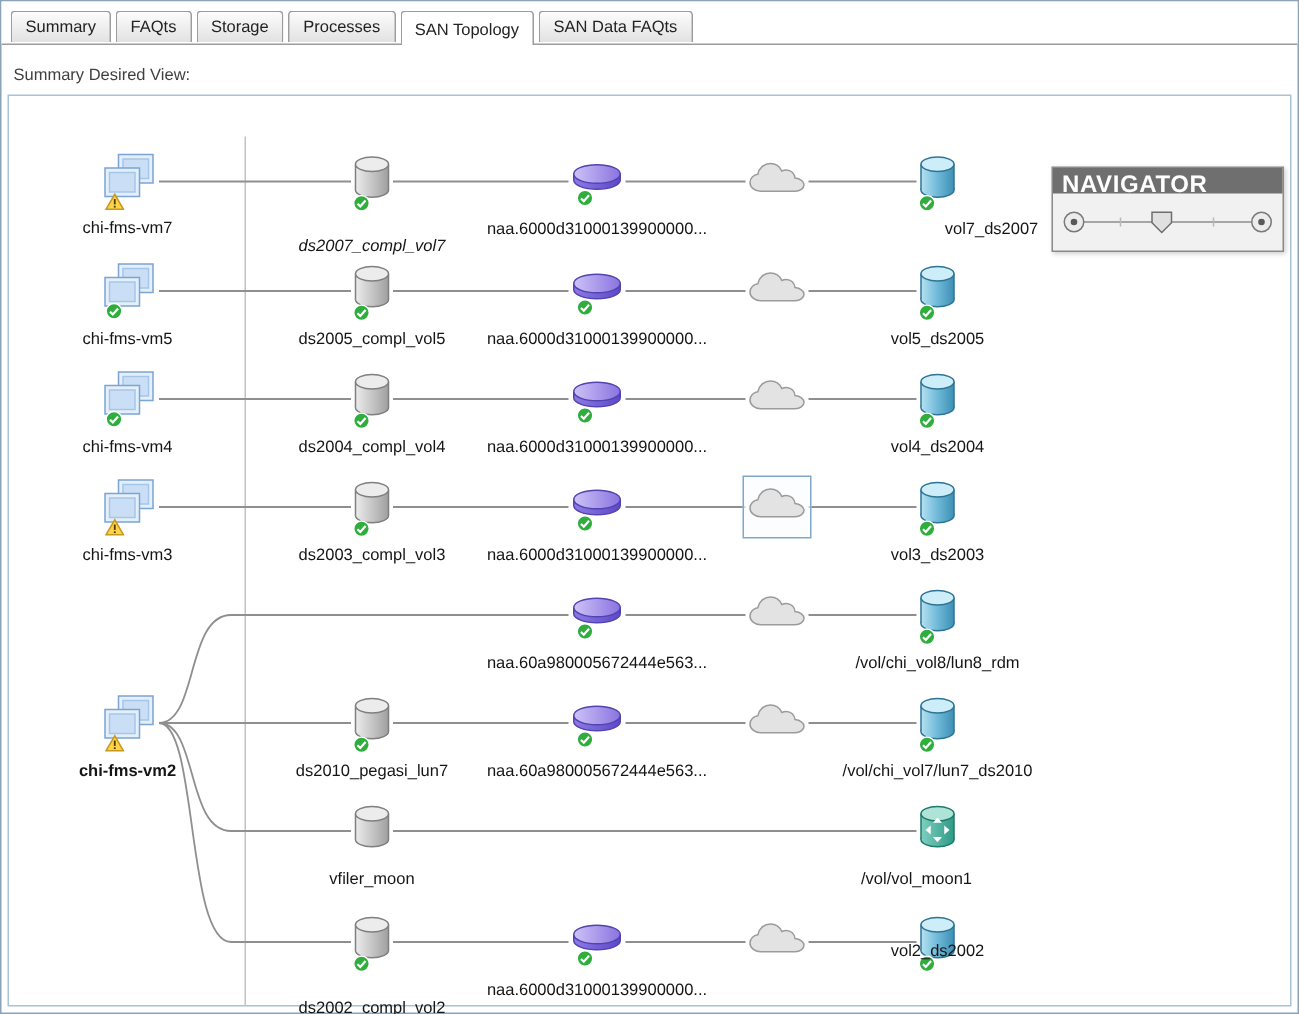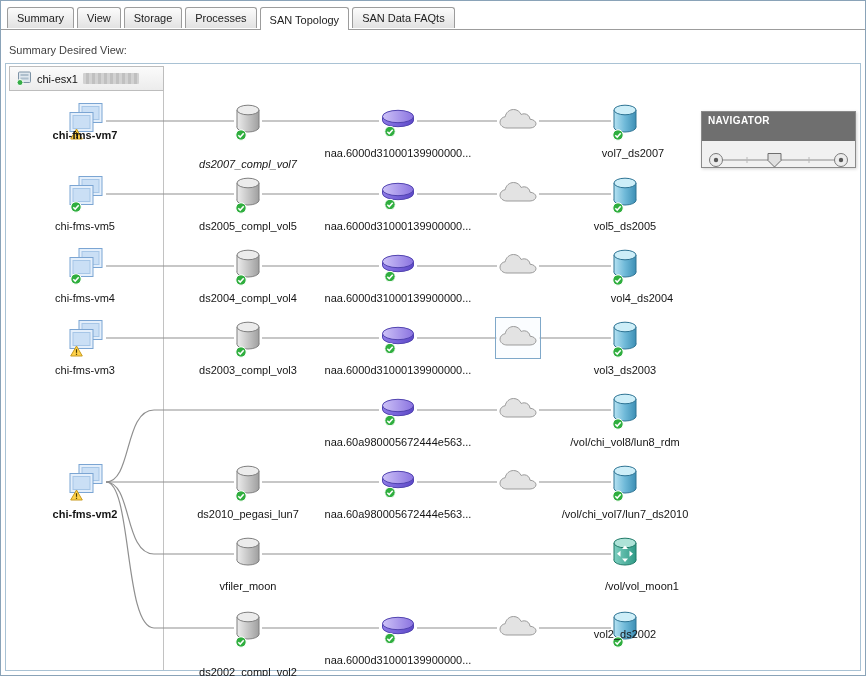--- a/index.html
+++ b/index.html
@@ -19,33 +19,33 @@
   .host-box{position:absolute;left:3px;top:2px;width:155px;height:25px;border:1px solid #bdbdbd;background:linear-gradient(#fbfbfb,#ececec);display:flex;align-items:center;gap:5px;padding:0 6px;font-size:11px;color:#111;z-index:5;}
   .redacted{display:inline-block;width:56px;height:11px;border-radius:1px;background:repeating-linear-gradient(90deg,#d2d2d2 0 3px,#c0c0c0 3px 6px);filter:blur(.4px);}
   .vline{position:absolute;left:157px;top:27px;bottom:0;border-left:1px solid #c2c2c2;}
   .edges{position:absolute;left:0;top:0;}
   .layer{position:absolute;inset:0;}
   .node-icon{position:absolute;transform:translate(-50%,-50%);}
   .badge{position:absolute;line-height:0;}
   .node-label{position:absolute;transform:translateX(-50%);font-size:11px;color:#151515;white-space:nowrap;}
   .sel-box{position:absolute;width:46px;height:42px;border:1px solid #7fa8c9;background:rgba(248,252,255,.6);}
   .navigator{position:absolute;left:695px;top:47px;width:155px;height:57px;border:1px solid #8a8a8a;background:#f1f1f1;box-shadow:1px 1px 3px rgba(0,0,0,.18);z-index:6;}
-  .nav-header{height:29px;background:#6f6f6f;color:#fff;font-size:10px;font-weight:bold;padding:3px 6px 0;letter-spacing:.4px;}
+  .nav-header{height:17px;background:#6f6f6f;color:#fff;font-size:16px;font-weight:bold;padding:3px 6px 0;letter-spacing:.4px;}
   .defs-svg{position:absolute;width:0;height:0;}
 </style>
 </head>
 <body>
 
 <div class="window">
 
   <div class="tabbar">
     <div class="rule"></div>
     <div class="tabs">
       <div class="tab">Summary</div>
-      <div class="tab">View</div>
+      <div class="tab">FAQts</div>
       <div class="tab">Storage</div>
       <div class="tab">Processes</div>
       <div class="tab active">SAN Topology</div>
       <div class="tab">SAN Data FAQts</div>
     </div>
   </div>
 
   <div class="controls">
     <span>Summary Desired View:</span>
   </div>
@@ -106,45 +106,33 @@
         <path d="M 411 418 L 491 418" fill="none" stroke="#8f8f8f" stroke-width="1.2"></path>
         <path d="M 533 418 L 605 418" fill="none" stroke="#8f8f8f" stroke-width="1.2"></path>
         <path d="M 100 418 C 126 418, 118 490, 148 490 L 228 490" fill="none" stroke="#8f8f8f" stroke-width="1.2"></path>
         <path d="M 256 490 L 605 490" fill="none" stroke="#8f8f8f" stroke-width="1.2"></path>
         <path d="M 100 418 C 126 418, 118 564, 148 564 L 228 564" fill="none" stroke="#8f8f8f" stroke-width="1.2"></path>
         <path d="M 256 564 L 373 564" fill="none" stroke="#8f8f8f" stroke-width="1.2"></path>
         <path d="M 411 564 L 491 564" fill="none" stroke="#8f8f8f" stroke-width="1.2"></path>
         <path d="M 533 564 L 605 564" fill="none" stroke="#8f8f8f" stroke-width="1.2"></path>
       </svg>
 
-    <div class="host-box">
-      <span style="line-height:0;">
-        <svg width="16" height="15" viewBox="0 0 16 15">
-          <rect x="2.5" y="1" width="12" height="10.5" rx="1" fill="#dfe7ee" stroke="#7d93a6"></rect>
-          <rect x="4.5" y="3" width="8" height="2" fill="#aebfcd"></rect>
-          <rect x="4.5" y="6.5" width="8" height="2" fill="#aebfcd"></rect>
-          <circle cx="4" cy="11.5" r="3" fill="#35ad46" stroke="#fff"></circle>
-        </svg>
-      </span>
-      <span>chi-esx1</span>
-      <span class="redacted"></span>
-    </div>
 
     <div class="layer">
         <div class="node-icon" style="left: 79px; top: 57px;"><svg width="40" height="34" viewBox="0 0 40 34">
             <rect x="14" y="1.5" width="23" height="19" fill="#e4effb" stroke="#7ba5d3"></rect>
             <rect x="17" y="4.5" width="17" height="13" fill="#cadff5" stroke="#a6c6e7"></rect>
             <rect x="5" y="10.5" width="23" height="19" fill="#e4effb" stroke="#7ba5d3"></rect>
             <rect x="8" y="13.5" width="17" height="13" fill="#cadff5" stroke="#a6c6e7"></rect>
           </svg><span class="badge" style="left:5px;bottom:0px;"><svg width="13" height="12" viewBox="0 0 13 12">
               <path d="M6.5,1 L12.3,11 L0.7,11 Z" fill="#ffd24a" stroke="#c79a1e"></path>
               <rect x="5.9" y="4.2" width="1.2" height="3.6" fill="#4a3c00"></rect>
               <rect x="5.9" y="8.7" width="1.2" height="1.2" fill="#4a3c00"></rect>
             </svg></span></div>
-        <div class="node-label" style="left: 79px; top: 65px; font-weight: bold;">chi-fms-vm7</div>
+        <div class="node-label" style="left: 79px; top: 82px;">chi-fms-vm7</div>
         <div class="node-icon" style="left: 242px; top: 57px;"><svg width="26" height="30" viewBox="0 0 26 30">
             <ellipse cx="13" cy="23.2" rx="11" ry="4.8" fill="url(#gGray)" stroke="#7f7f7f"></ellipse>
             <rect x="2" y="6" width="22" height="17.2" fill="url(#gGray)"></rect>
             <line x1="2" y1="6" x2="2" y2="23.2" stroke="#7f7f7f"></line>
             <line x1="24" y1="6" x2="24" y2="23.2" stroke="#7f7f7f"></line>
             <ellipse cx="13" cy="6" rx="11" ry="4.8" fill="#ececec" stroke="#7f7f7f"></ellipse>
           </svg><span class="badge" style="left:0px;bottom:-3px;"><svg width="12" height="12" viewBox="0 0 12 12">
               <circle cx="6" cy="6" r="5.2" fill="#2fae3e" stroke="#ffffff"></circle>
               <path d="M3.3,6.3 L5.2,8.1 L8.7,4.2" stroke="#fff" stroke-width="1.5" fill="none"></path>
             </svg></span></div>
@@ -166,21 +154,21 @@
         <div class="node-icon" style="left: 619px; top: 57px;"><svg width="26" height="30" viewBox="0 0 26 30">
             <ellipse cx="13" cy="23.2" rx="11" ry="4.8" fill="url(#gBlue)" stroke="#2e7494"></ellipse>
             <rect x="2" y="6" width="22" height="17.2" fill="url(#gBlue)"></rect>
             <line x1="2" y1="6" x2="2" y2="23.2" stroke="#2e7494"></line>
             <line x1="24" y1="6" x2="24" y2="23.2" stroke="#2e7494"></line>
             <ellipse cx="13" cy="6" rx="11" ry="4.8" fill="#cdeef8" stroke="#2e7494"></ellipse>
           </svg><span class="badge" style="left:0px;bottom:-3px;"><svg width="12" height="12" viewBox="0 0 12 12">
               <circle cx="6" cy="6" r="5.2" fill="#2fae3e" stroke="#ffffff"></circle>
               <path d="M3.3,6.3 L5.2,8.1 L8.7,4.2" stroke="#fff" stroke-width="1.5" fill="none"></path>
             </svg></span></div>
-        <div class="node-label" style="left: 627px; top: 83px;">vol7_ds2007</div>
+        <div class="node-label" style="left: 655px; top: 83px;">vol7_ds2007</div>
         <div class="node-icon" style="left: 79px; top: 130px;"><svg width="40" height="34" viewBox="0 0 40 34">
             <rect x="14" y="1.5" width="23" height="19" fill="#e4effb" stroke="#7ba5d3"></rect>
             <rect x="17" y="4.5" width="17" height="13" fill="#cadff5" stroke="#a6c6e7"></rect>
             <rect x="5" y="10.5" width="23" height="19" fill="#e4effb" stroke="#7ba5d3"></rect>
             <rect x="8" y="13.5" width="17" height="13" fill="#cadff5" stroke="#a6c6e7"></rect>
           </svg><span class="badge" style="left:5px;bottom:0px;"><svg width="12" height="12" viewBox="0 0 12 12">
               <circle cx="6" cy="6" r="5.2" fill="#2fae3e" stroke="#ffffff"></circle>
               <path d="M3.3,6.3 L5.2,8.1 L8.7,4.2" stroke="#fff" stroke-width="1.5" fill="none"></path>
             </svg></span></div>
         <div class="node-label" style="left: 79px; top: 156px;">chi-fms-vm5</div>
@@ -258,21 +246,21 @@
         <div class="node-icon" style="left: 619px; top: 202px;"><svg width="26" height="30" viewBox="0 0 26 30">
             <ellipse cx="13" cy="23.2" rx="11" ry="4.8" fill="url(#gBlue)" stroke="#2e7494"></ellipse>
             <rect x="2" y="6" width="22" height="17.2" fill="url(#gBlue)"></rect>
             <line x1="2" y1="6" x2="2" y2="23.2" stroke="#2e7494"></line>
             <line x1="24" y1="6" x2="24" y2="23.2" stroke="#2e7494"></line>
             <ellipse cx="13" cy="6" rx="11" ry="4.8" fill="#cdeef8" stroke="#2e7494"></ellipse>
           </svg><span class="badge" style="left:0px;bottom:-3px;"><svg width="12" height="12" viewBox="0 0 12 12">
               <circle cx="6" cy="6" r="5.2" fill="#2fae3e" stroke="#ffffff"></circle>
               <path d="M3.3,6.3 L5.2,8.1 L8.7,4.2" stroke="#fff" stroke-width="1.5" fill="none"></path>
             </svg></span></div>
-        <div class="node-label" style="left: 619px; top: 228px; margin-left: 17px;">vol4_ds2004</div>
+        <div class="node-label" style="left: 619px; top: 228px;">vol4_ds2004</div>
         <div class="node-icon" style="left: 79px; top: 274px;"><svg width="40" height="34" viewBox="0 0 40 34">
             <rect x="14" y="1.5" width="23" height="19" fill="#e4effb" stroke="#7ba5d3"></rect>
             <rect x="17" y="4.5" width="17" height="13" fill="#cadff5" stroke="#a6c6e7"></rect>
             <rect x="5" y="10.5" width="23" height="19" fill="#e4effb" stroke="#7ba5d3"></rect>
             <rect x="8" y="13.5" width="17" height="13" fill="#cadff5" stroke="#a6c6e7"></rect>
           </svg><span class="badge" style="left:5px;bottom:0px;"><svg width="13" height="12" viewBox="0 0 13 12">
               <path d="M6.5,1 L12.3,11 L0.7,11 Z" fill="#ffd24a" stroke="#c79a1e"></path>
               <rect x="5.9" y="4.2" width="1.2" height="3.6" fill="#4a3c00"></rect>
               <rect x="5.9" y="8.7" width="1.2" height="1.2" fill="#4a3c00"></rect>
             </svg></span></div>
@@ -398,21 +386,21 @@
             <ellipse cx="13" cy="23.2" rx="11" ry="4.8" fill="url(#gTeal)" stroke="#1f7a68"></ellipse>
             <rect x="2" y="6" width="22" height="17.2" fill="url(#gTeal)"></rect>
             <line x1="2" y1="6" x2="2" y2="23.2" stroke="#1f7a68"></line>
             <line x1="24" y1="6" x2="24" y2="23.2" stroke="#1f7a68"></line>
             <ellipse cx="13" cy="6" rx="11" ry="4.8" fill="#aee3d8" stroke="#1f7a68"></ellipse>
             <path d="M13,8.5 l3,3.5 h-6 z" fill="#fff"></path>
             <path d="M13,25 l3,-3.5 h-6 z" fill="#fff"></path>
             <path d="M5,16.8 l3.5,-3 v6 z" fill="#fff"></path>
             <path d="M21,16.8 l-3.5,-3 v6 z" fill="#fff"></path>
           </svg></div>
-        <div class="node-label" style="left: 636px; top: 516px;">/vol/vol_moon1</div>
+        <div class="node-label" style="left: 605px; top: 516px;">/vol/vol_moon1</div>
         <div class="node-icon" style="left: 242px; top: 564px;"><svg width="26" height="30" viewBox="0 0 26 30">
             <ellipse cx="13" cy="23.2" rx="11" ry="4.8" fill="url(#gGray)" stroke="#7f7f7f"></ellipse>
             <rect x="2" y="6" width="22" height="17.2" fill="url(#gGray)"></rect>
             <line x1="2" y1="6" x2="2" y2="23.2" stroke="#7f7f7f"></line>
             <line x1="24" y1="6" x2="24" y2="23.2" stroke="#7f7f7f"></line>
             <ellipse cx="13" cy="6" rx="11" ry="4.8" fill="#ececec" stroke="#7f7f7f"></ellipse>
           </svg><span class="badge" style="left:0px;bottom:-3px;"><svg width="12" height="12" viewBox="0 0 12 12">
               <circle cx="6" cy="6" r="5.2" fill="#2fae3e" stroke="#ffffff"></circle>
               <path d="M3.3,6.3 L5.2,8.1 L8.7,4.2" stroke="#fff" stroke-width="1.5" fill="none"></path>
             </svg></span></div>

